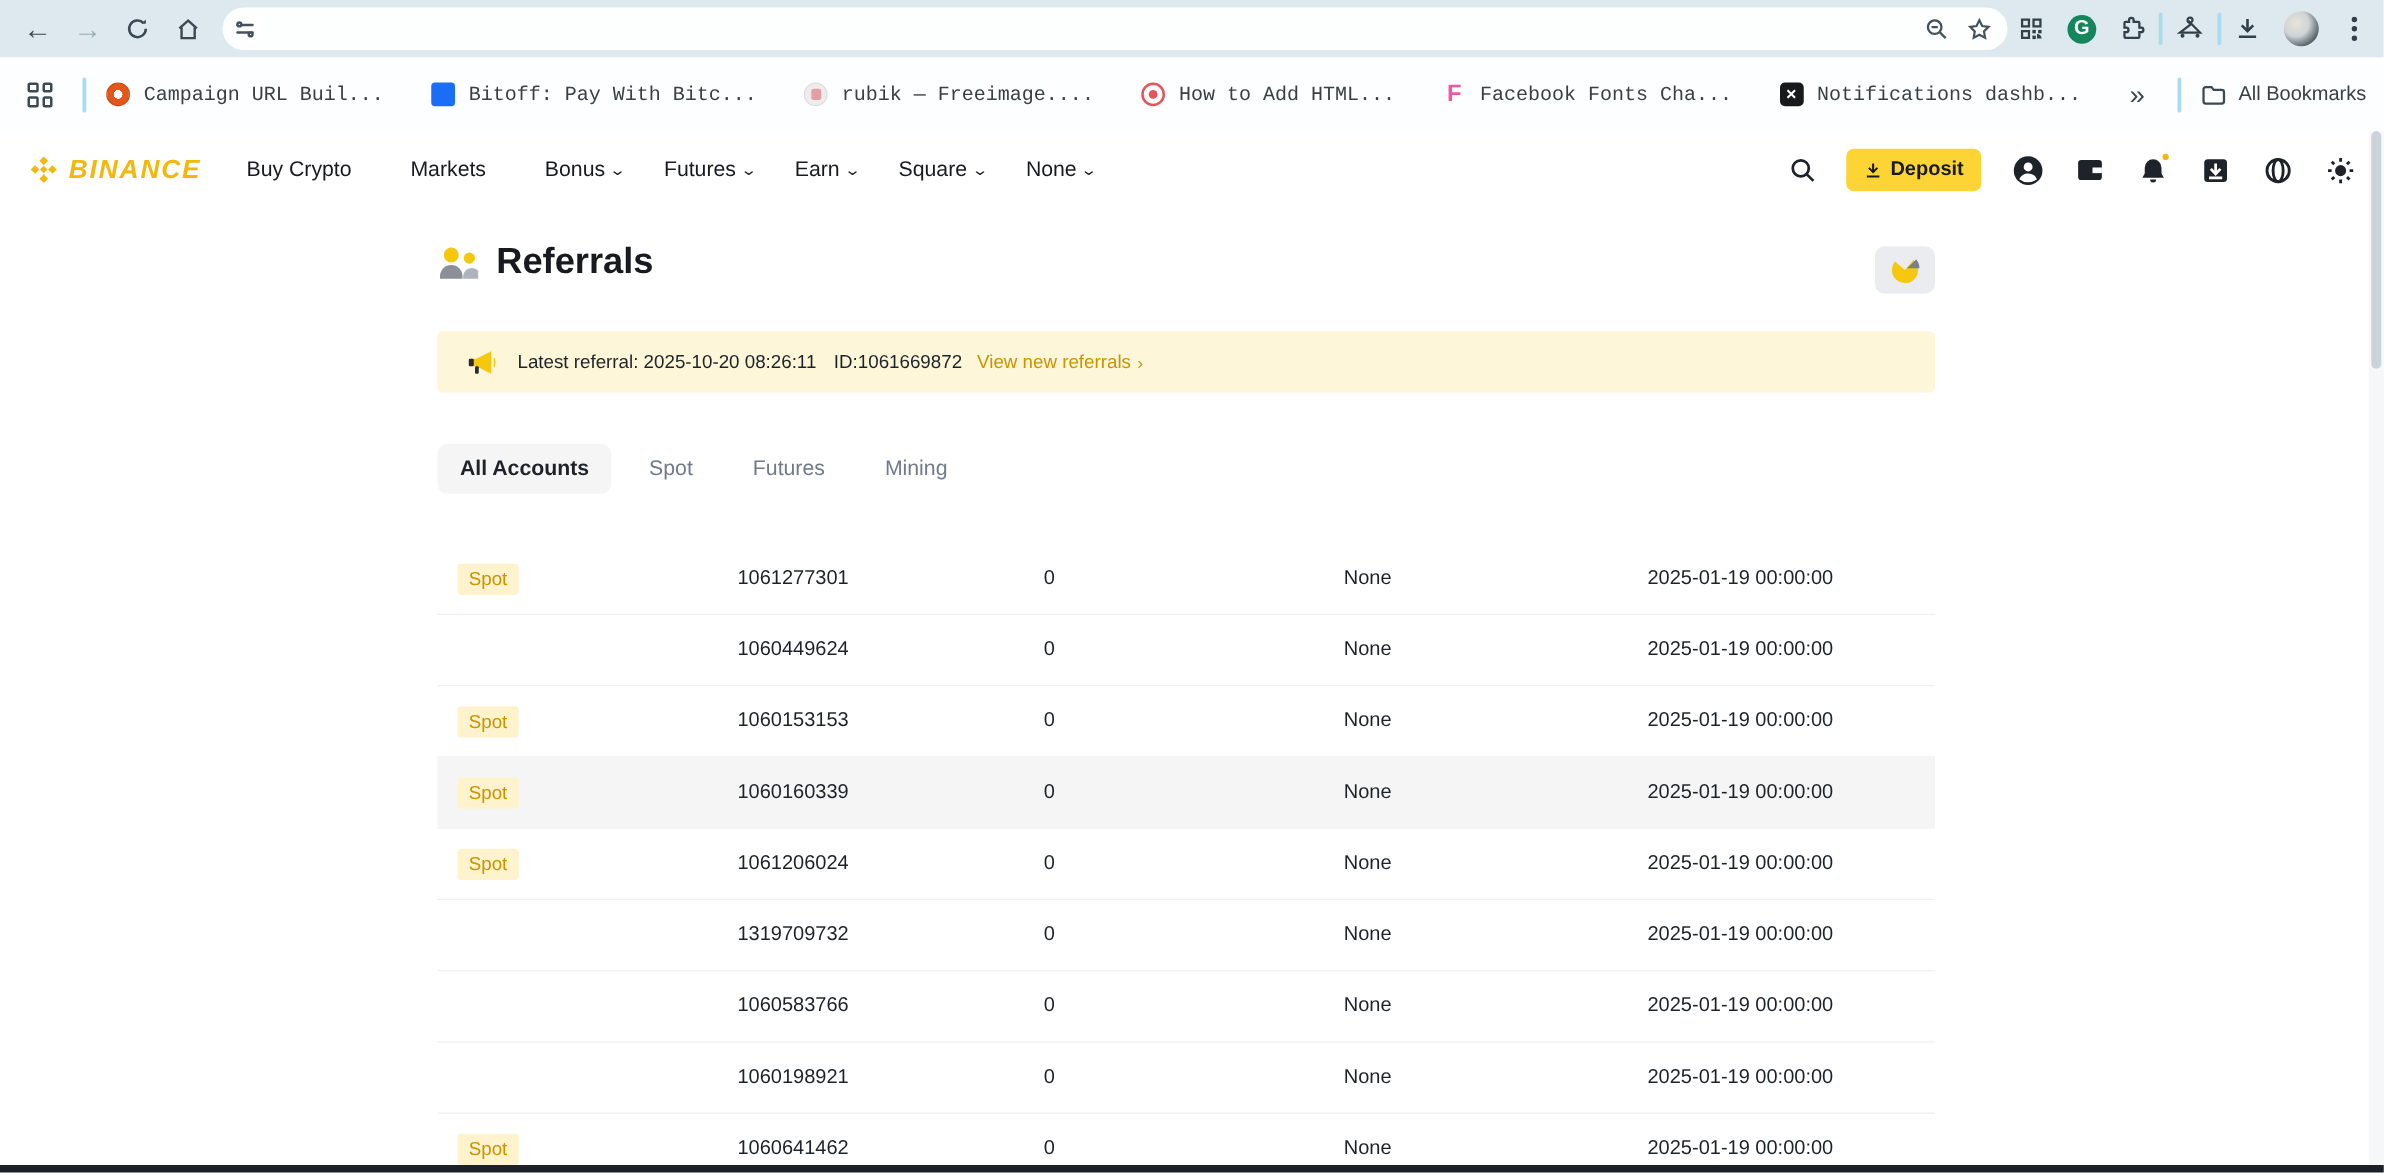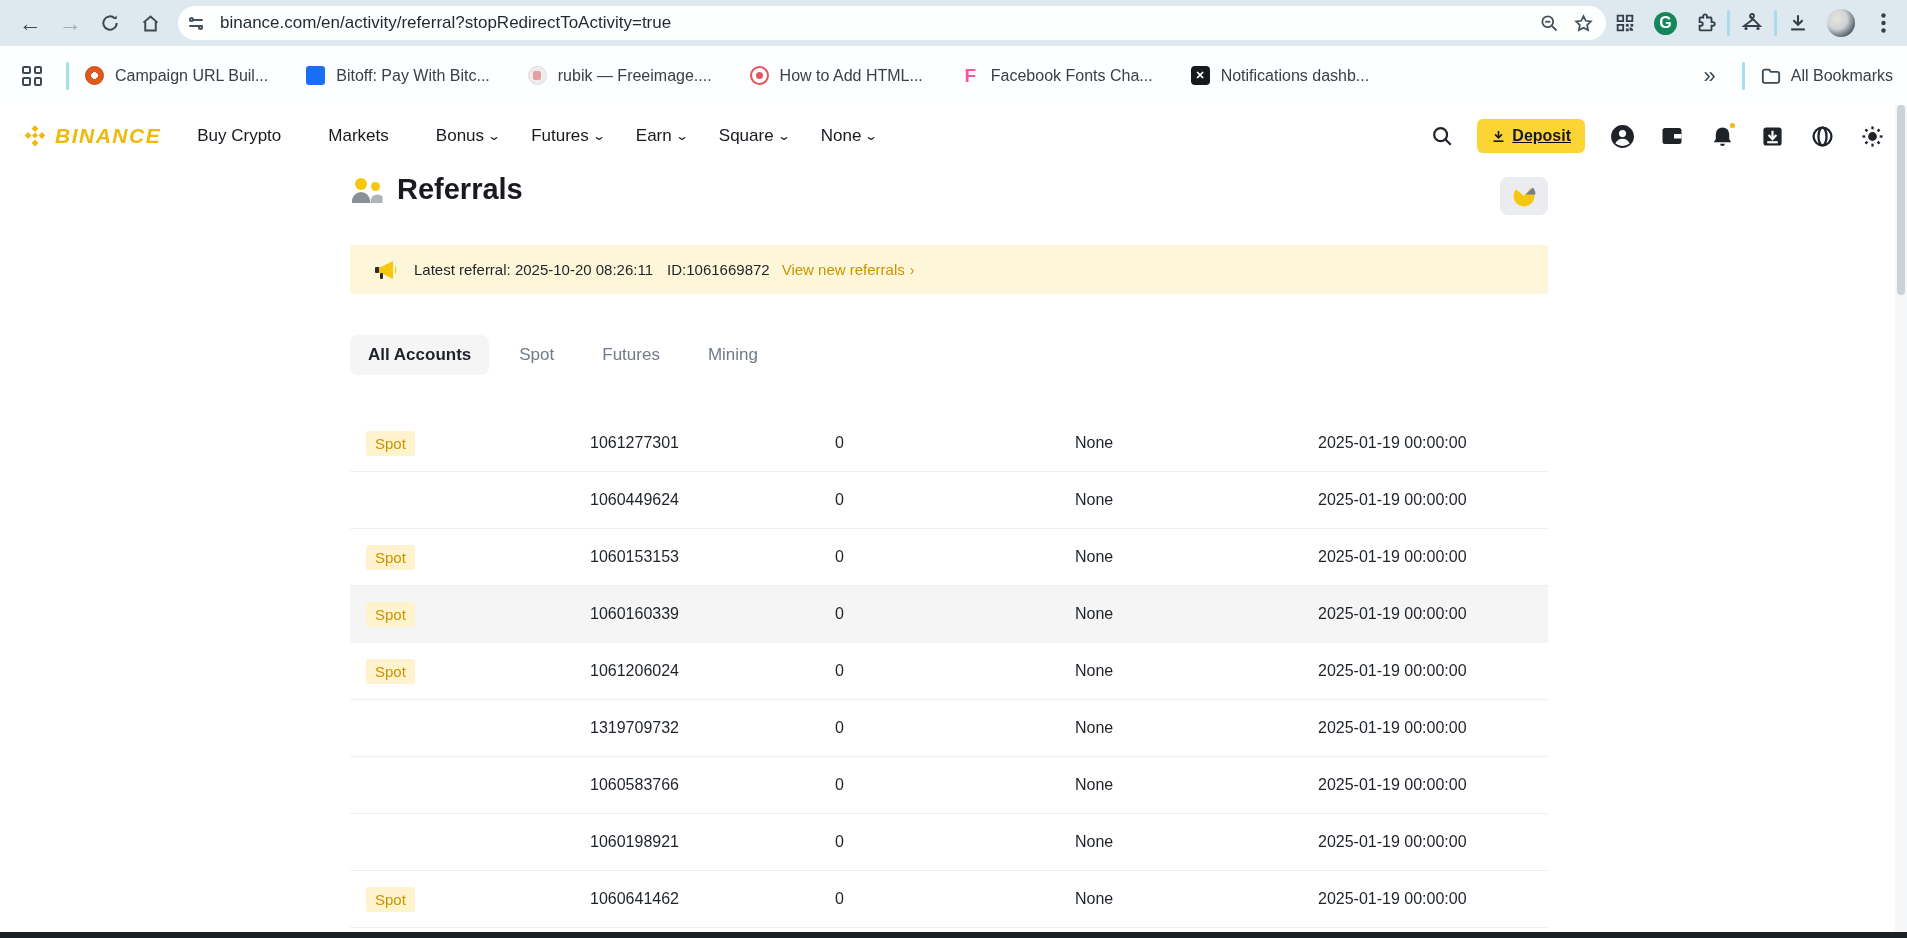--- a/index.html
+++ b/index.html
@@ -44,45 +44,45 @@
   .bm-ic { width:19px; height:19px; border-radius:4px; margin-right:11px; display:flex;
     align-items:center; justify-content:center; font-size:12px; font-weight:700; flex:0 0 auto; }
   .bm-gear  { border-radius:50%; background:radial-gradient(circle, #fff 0 28%, #e2571b 30% 100%); border:1px solid #c8490f; }
   .bm-bitoff{ background:#1a6ef5; border-radius:3px; }
   .bm-rubik { border-radius:50%; background:#f1ecec; border:1px solid #ddd; color:#d98f96; font-size:10px; }
   .bm-rubik::after{ content:""; width:8px; height:9px; background:#e2a0a6; border-radius:2px; }
   .bm-badge { border-radius:50%; background:#fff; border:2px solid #e2565e; color:#e2565e; }
   .bm-badge::after{ content:""; width:7px; height:7px; border-radius:50%; background:#e2565e; }
   .bm-letter{ color:#f556a2; font-size:19px; font-weight:700; }
   .bm-notif { background:#17191c; color:#fff; font-size:11px; border-radius:4px; }
-  .bm-label { font-size:16px; color:#3a4043; }
+  .bm-label { font-size:16px; color:#3a4043;font-family:Liberation Mono, monospace; }
   .bm-overflow { font-size:22px; color:#3c4852; margin:0 10px; }
   .folder-ic { color:#3c4852; margin-right:10px; display:flex; }
   .all-bm { display:flex; align-items:center; font-size:16px; color:#3a4043; white-space:nowrap; }
 
   
   .bnav { height:62px; background:#fff; display:flex; align-items:center; padding:0 22px; }
   .brand { display:flex; align-items:center; margin-right:20px; }
   .brand-text { color:#F0B90B; font-weight:700; font-size:21px; letter-spacing:1.5px; margin-left:7px;font-style:italic; }
   .bnav-menu { display:flex; align-items:center; }
   .bnav-item { display:flex; align-items:center; padding:0 16px; font-size:17px; font-weight:500;
     color:#181A20; cursor:pointer; white-space:nowrap; }
   .caret { font-size:12px; color:#181A20; margin-left:5px; transform:scaleX(1.4); display:inline-block; }
-  .bnav-right { margin-left:auto; display:flex; align-items:center;text-decoration:underline; }
+  .bnav-right { margin-left:auto; display:flex; align-items:center; }
   .bnav-ic { width:26px; height:26px; display:flex; align-items:center; justify-content:center;
     margin-left:24px; position:relative; }
   .deposit-btn { height:34px; background:#FCD535; border-radius:6px; display:flex; align-items:center;
     padding:0 14px; margin-left:22px; font-size:16px; font-weight:600; color:#181A20; }
   .deposit-btn svg { margin-right:6px; }
   .bell-dot { position:absolute; top:-2px; right:-2px; width:9px; height:9px; border-radius:50%;
     background:#F0B90B; border:2px solid #fff; }
 
   
   .content { width:1198px; margin-left:350px; position:relative; }
-  .title-row { margin-top:6px; display:flex; align-items:flex-start; justify-content:space-between; }
+  .title-row { margin-top:26px; display:flex; align-items:flex-start; justify-content:space-between; }
   .title-left { display:flex; align-items:center; }
   .page-title { font-size:29px; font-weight:700; color:#181A20; margin-left:13px; }
   .theme-chip { width:48px; height:38px; background:#eaecef; border-radius:8px; display:flex;
     align-items:center; justify-content:center; margin-top:4px; }
 
   .banner { margin-top:30px; height:49px; background:#FEF6D8; border-radius:4px; display:flex;
     align-items:center; padding:0 24px; }
   .banner-text { font-size:15px; color:#1E2329; margin-left:14px; }
   .banner-id { font-size:15px; color:#1E2329; margin-left:14px; }
   .banner-link { font-size:15px; font-weight:500; color:#C99400; margin-left:12px; cursor:pointer; }
@@ -139,21 +139,20 @@
 
   <div class="url-pill">
     <span class="site-chip">
       <span class="tune">
           <i class="t1"></i>
           <i class="t2"></i>
           <b class="d1"></b>
           <b class="d2"></b>
         </span>
     </span>
-    <span class="url-text">binance.com/en/activity/referral?stopRedirectToActivity=true</span>
     <span class="pill-spacer"></span>
     <span class="pill-icon">
       <svg width="20" height="20" viewBox="0 0 24 24" fill="none" stroke="#45525b" stroke-width="2.2">
         <circle cx="10.5" cy="10.5" r="6.5"></circle>
           <line x1="15.5" y1="15.5" x2="21" y2="21"></line>
           <line x1="7.5" y1="10.5" x2="13.5" y2="10.5"></line>
       </svg>
     </span>
     <span class="pill-icon">
       <svg width="21" height="21" viewBox="0 0 24 24" fill="none" stroke="#45525b" stroke-width="2">

